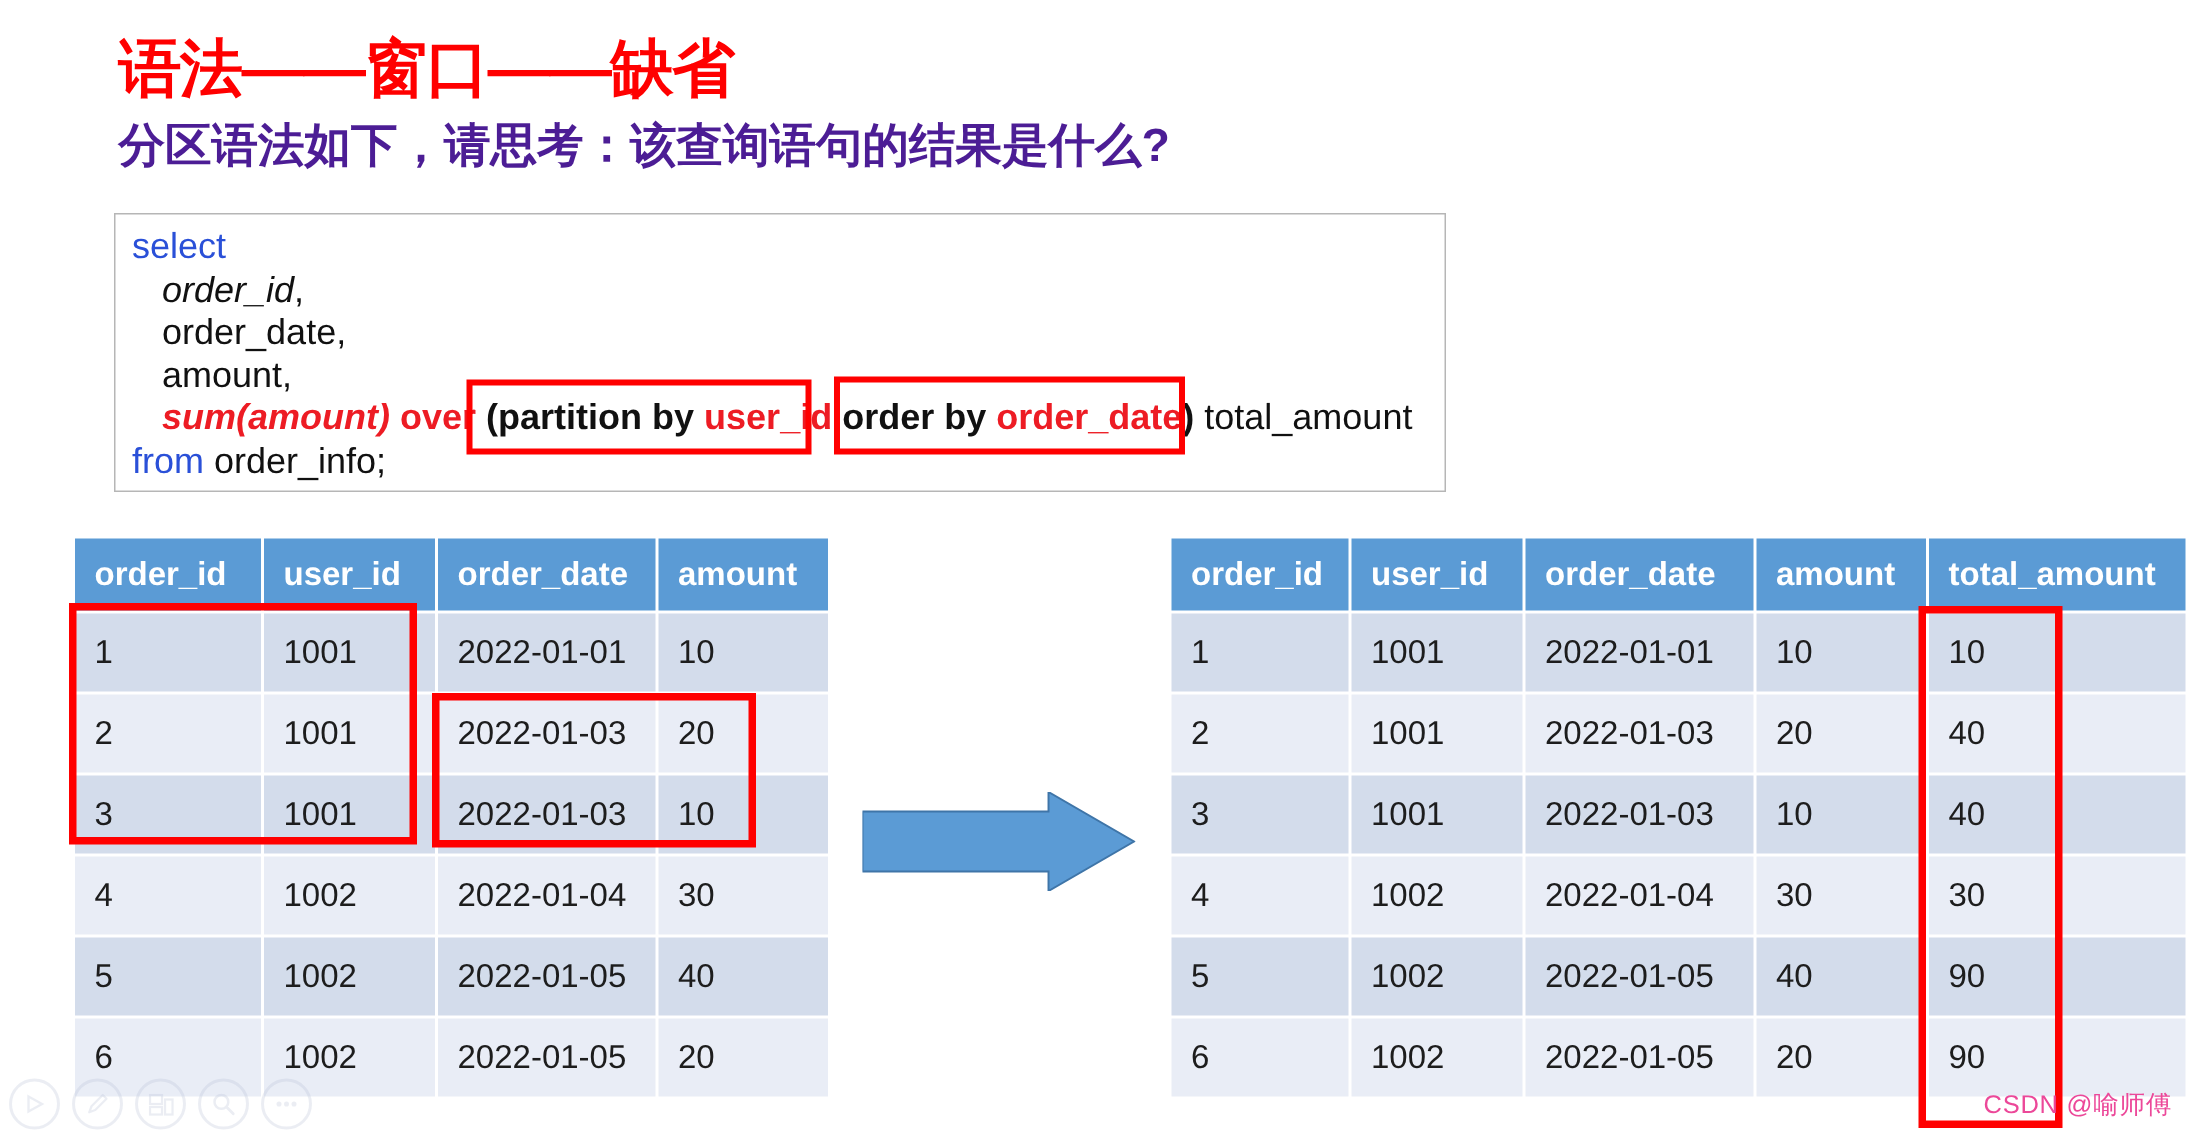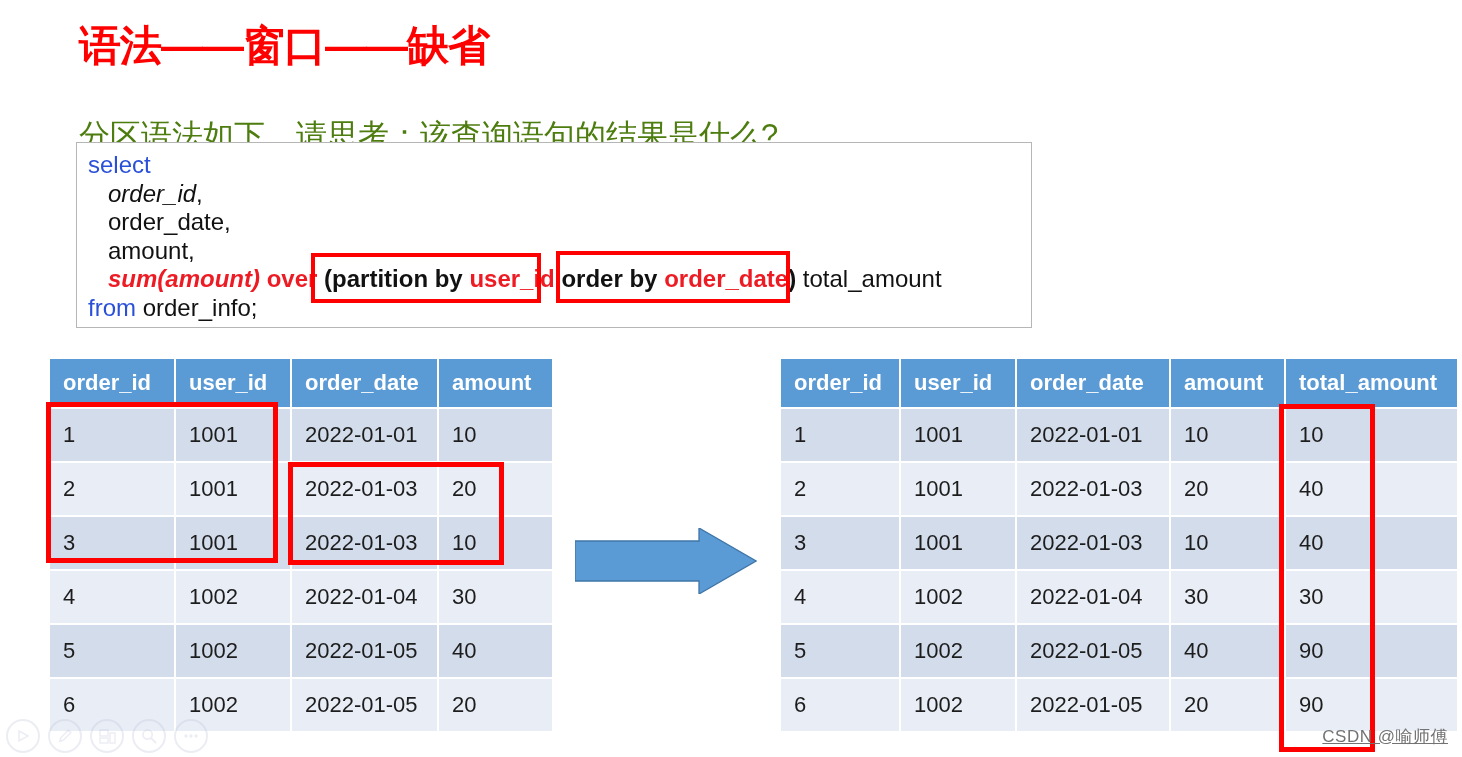--- a/index.html
+++ b/index.html
@@ -28,33 +28,32 @@
     letter-spacing: -1px;
     white-space: nowrap;
     line-height: 1.15;
     margin-top: 14px;
   }
   .slide-subtitle {
     position: absolute;
     left: 79px;
     top: 78px;
     font-size: 31px;
-    font-weight: normal;
-    color: #4d7c0f;
+    font-weight: bold;
+    color: #4c1d95;
     white-space: nowrap;
     line-height: 1.2;
-    margin-top: 39px;
   }
 
   
   .code-box {
     position: absolute;
     left: 76px;
     top: 142px;
-    width: 956px;
+    width: 888px;
     height: 186px;
     border: 1px solid #b6b6b6;
     background: #ffffff;
     box-sizing: border-box;
   }
   .code-inner {
     position: absolute;
     left: 11px;
     top: 8px;
     font-size: 24px;
@@ -138,24 +137,23 @@
     width: 182px;
     height: 66px;
   }
 
   
   .watermark {
     position: absolute;
     right: 14px;
     bottom: 9px;
     font-size: 17px;
-    color: #737373;
+    color: #ec4899;
     white-space: nowrap;
     letter-spacing: 0.5px;
-    text-decoration: underline;
   }
 
   
   .toolbar {
     position: absolute;
     left: 6px;
     bottom: 4px;
     display: flex;
     align-items: center;
     gap: 8px;

